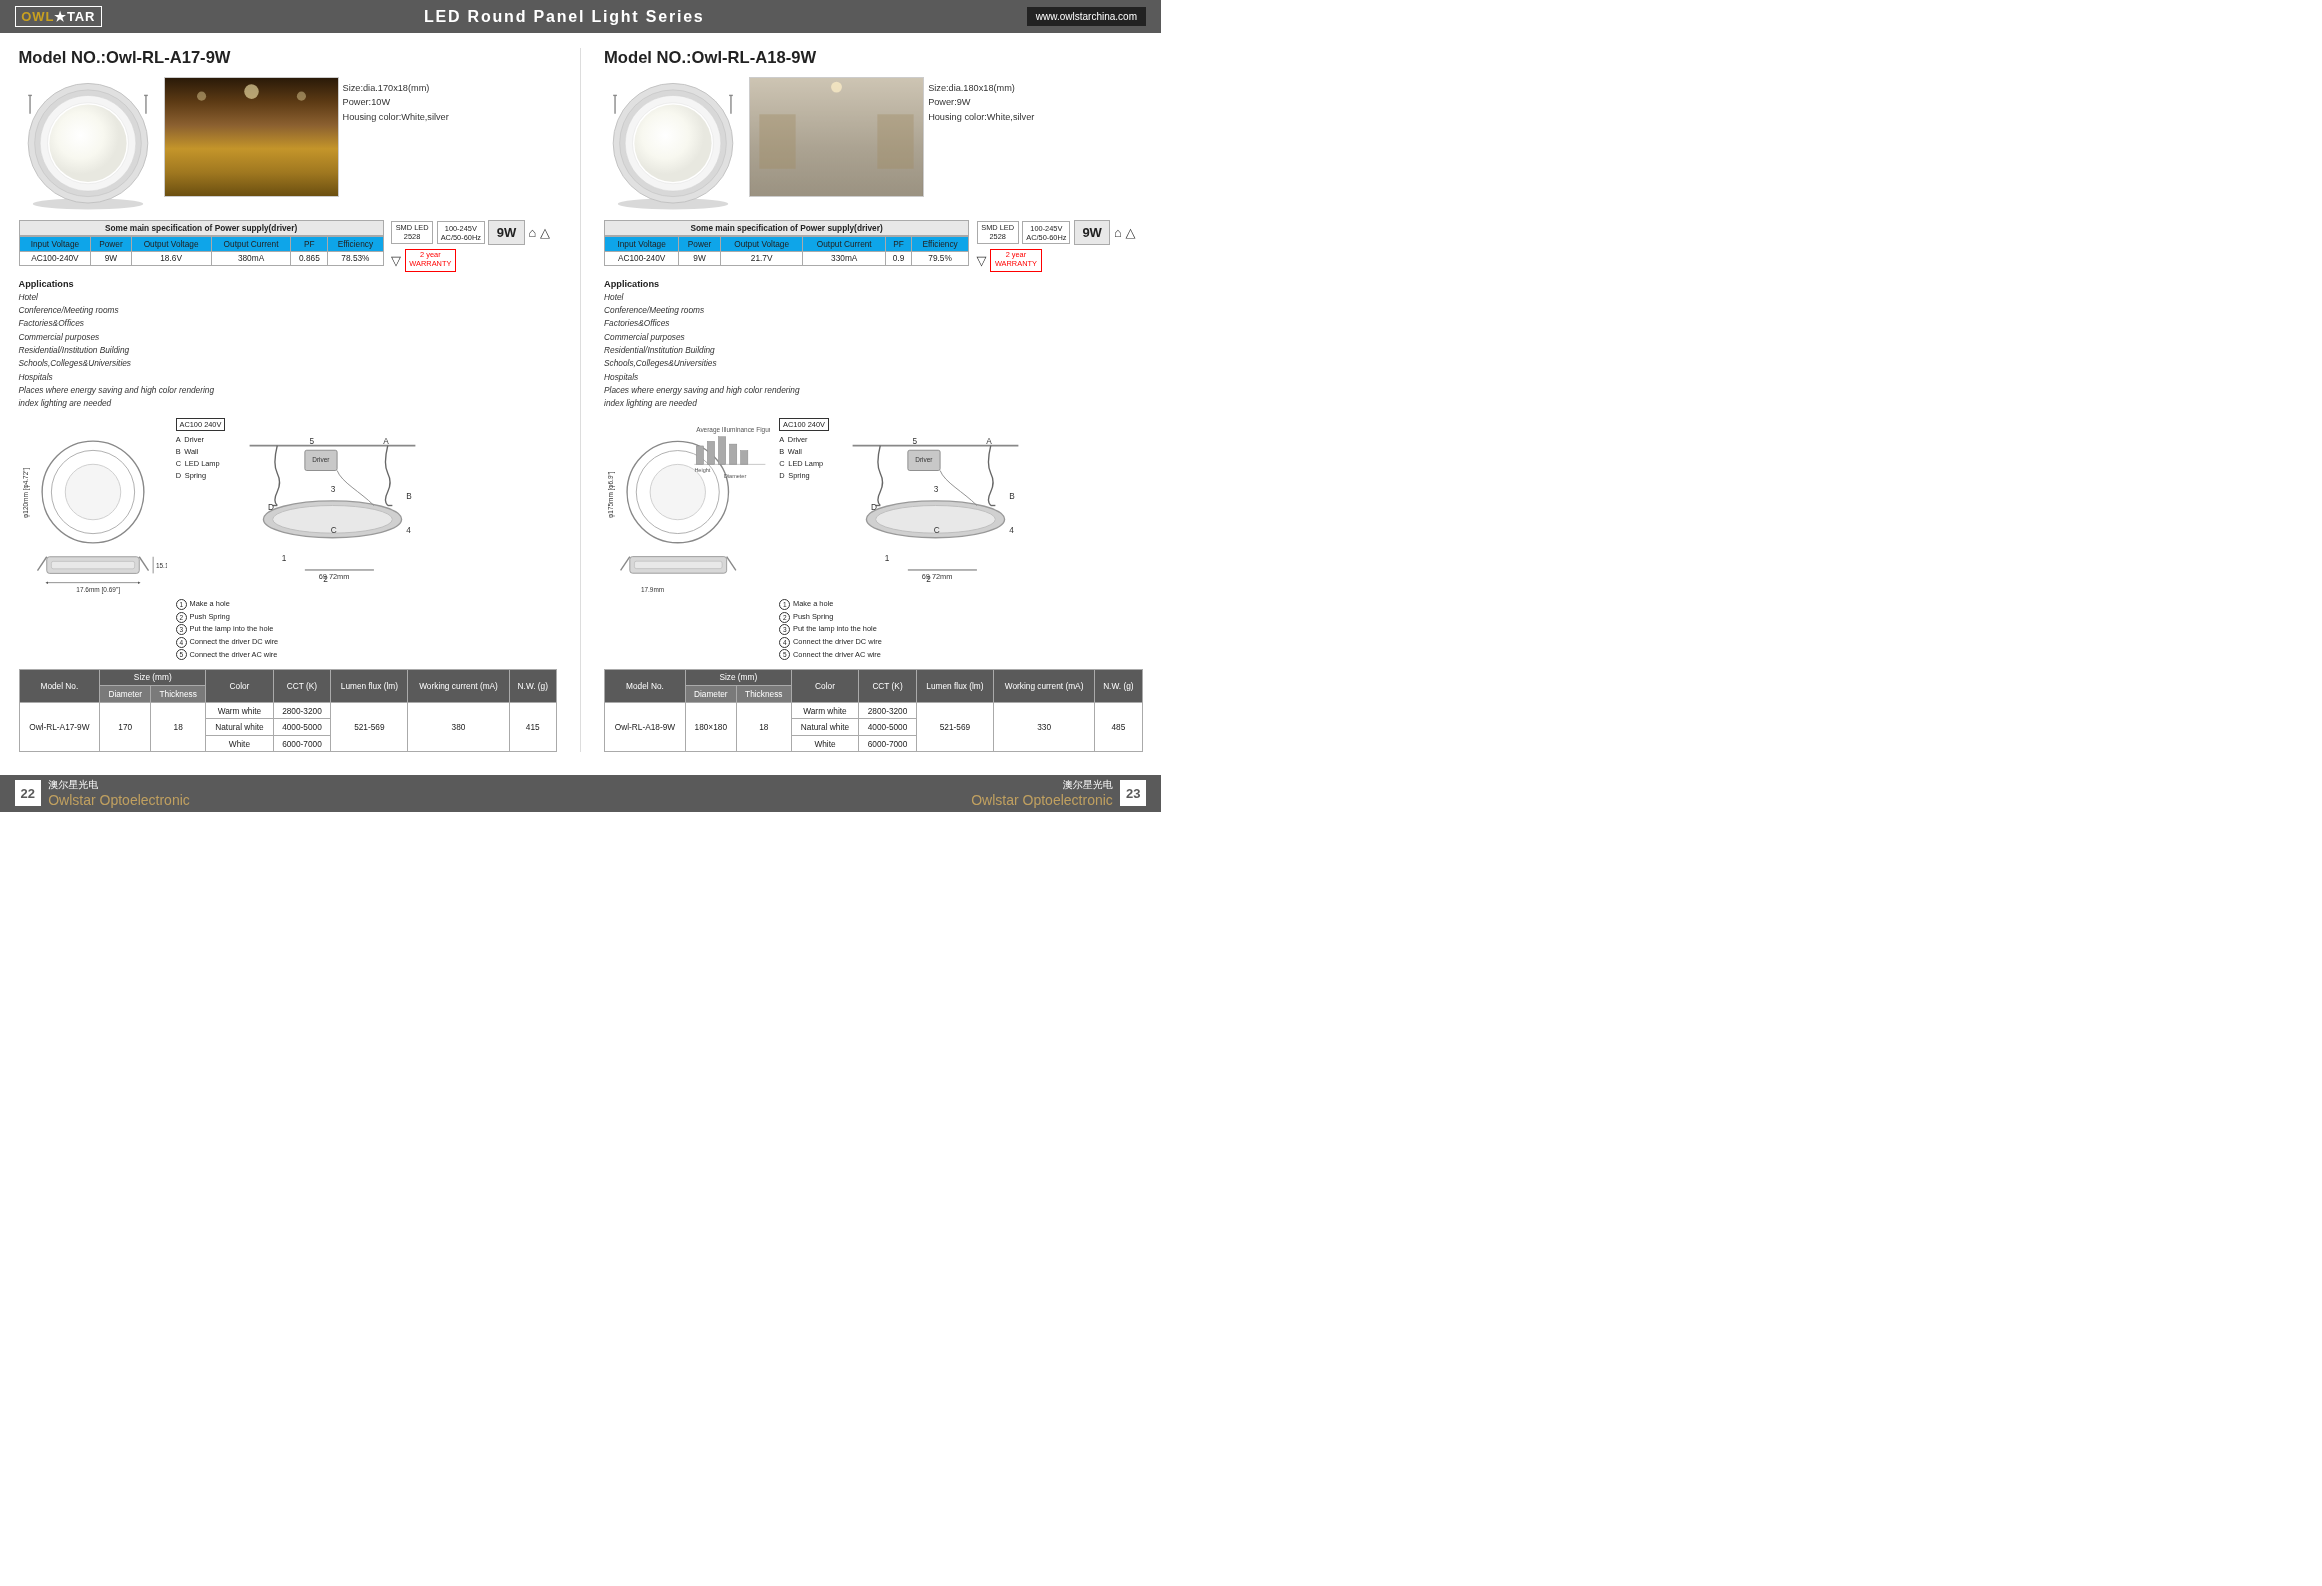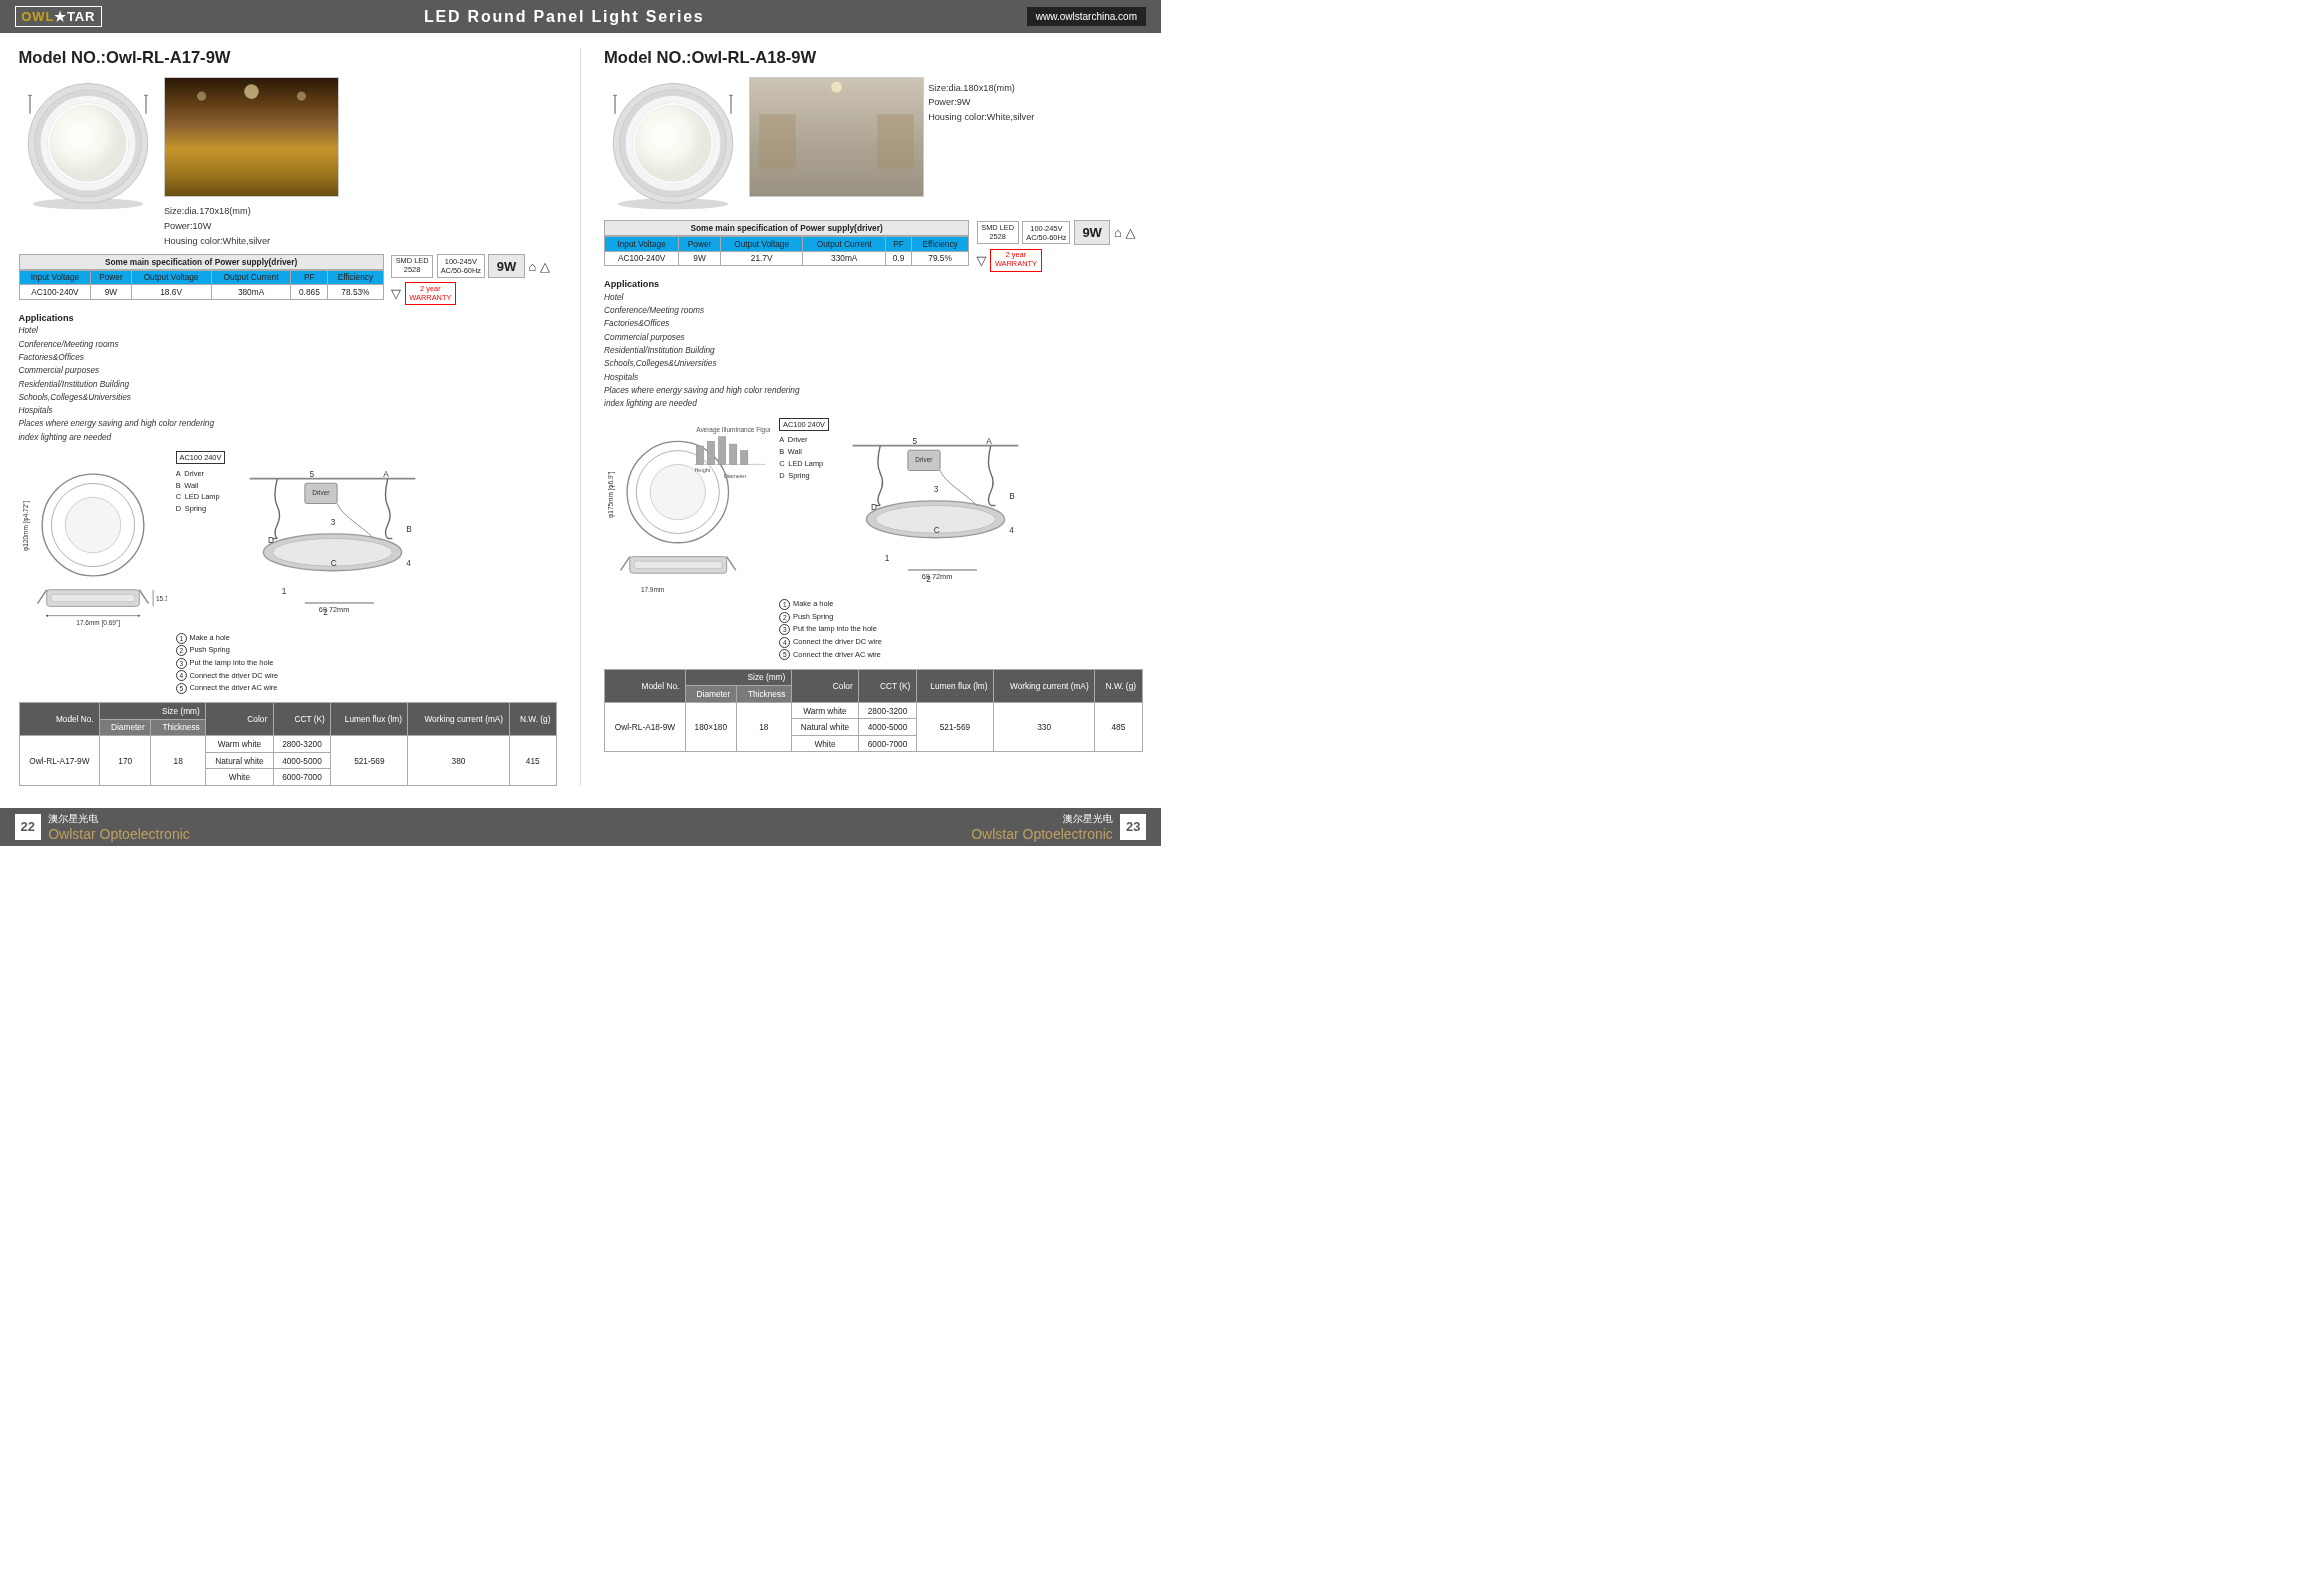--- a/index.html
+++ b/index.html
@@ -176,21 +176,20 @@
     }
     .main-table th, .main-table td {
       border: 0.9px solid #aaa;
       padding: 2.8px 5.5px;
       text-align: center;
     }
     .main-table th {
       background: #5a5a5a;
       color: #fff;
       font-weight: normal;
-      text-align: right;
     }
     .main-table .sub-th {
       background: #7a7a7a;
       color: #fff;
     }
 
     
     .footer {
       background: #5a5a5a;
       display: flex;
@@ -350,21 +349,21 @@
           <defs>
             <radialGradient id="lampGrad" cx="40%" cy="40%">
               <stop offset="0%" stop-color="#ffffff"></stop>
               <stop offset="60%" stop-color="#f8f8f0"></stop>
               <stop offset="100%" stop-color="#e8e8e0"></stop>
             </radialGradient>
           </defs>
         </svg>
       </div>
 
-      <div style="flex:1; display:flex; flex-direction:column; gap:3.7px;">
+      <div style="flex:1; display:flex; flex-direction:row; gap:3.7px;">
         <div class="photo-placeholder">
           <div class="room-sim-left"></div>
 
           <svg style="position:absolute;top:0;left:0;width:100%;height:100%" viewBox="0 0 190 130">
             <circle cx="95" cy="15" r="8" fill="rgba(255,240,180,0.6)"></circle>
             <circle cx="40" cy="20" r="5" fill="rgba(255,240,180,0.4)"></circle>
             <circle cx="150" cy="20" r="5" fill="rgba(255,240,180,0.4)"></circle>
           </svg>
         </div>
         <div class="spec-text">

